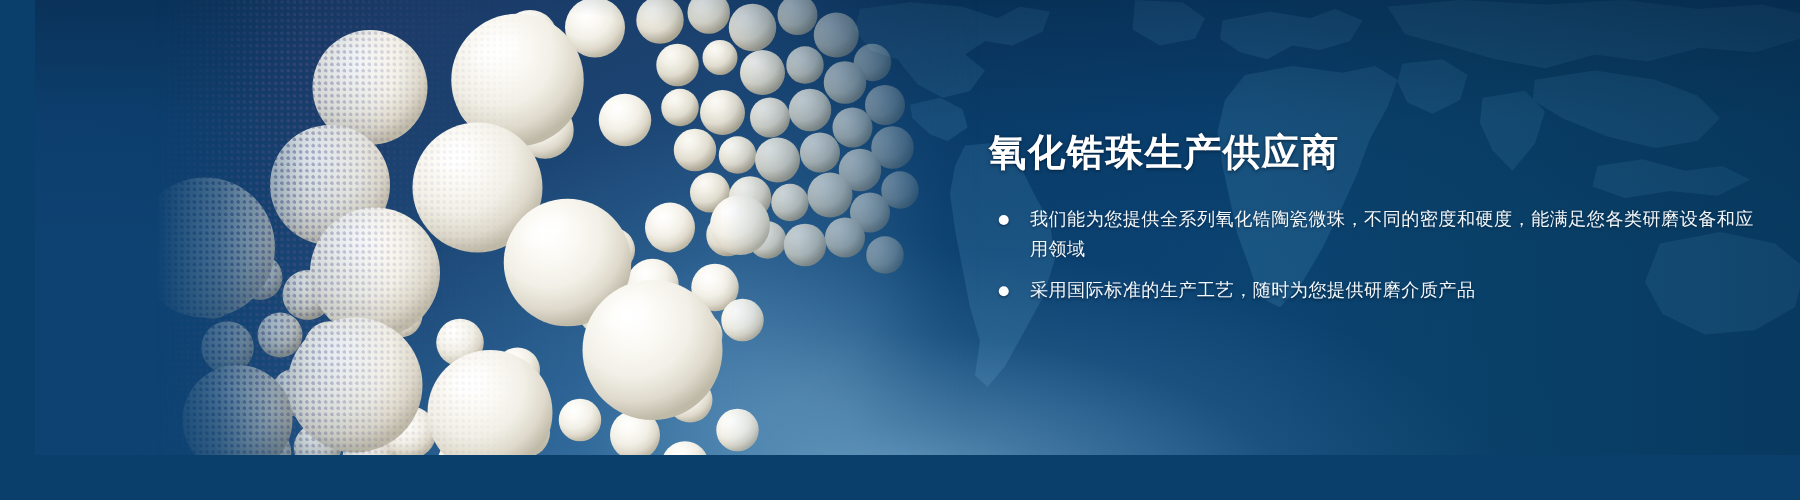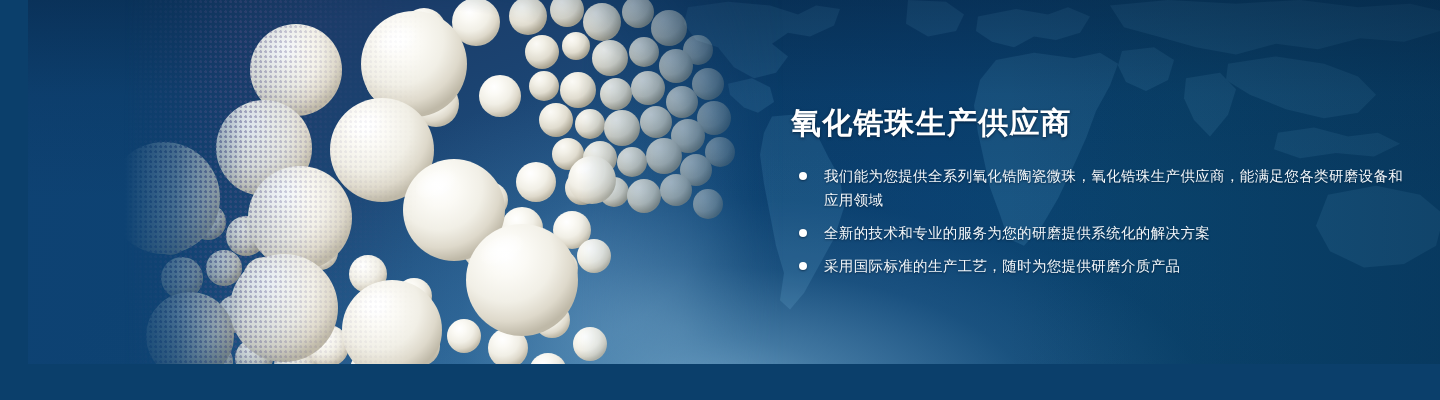--- a/index.html
+++ b/index.html
@@ -354,27 +354,23 @@
   </div>
 
   <div class="copy">
 
     <h1 class="headline">氧化锆珠生产供应商</h1>
 
     <ul class="bullets">
 
       <li class="bullet">
         <span class="bullet-dot"></span>
-        <span class="bullet-text">我们能为您提供全系列氧化锆陶瓷微珠，氧化锆珠生产供应商，能满足您各类研磨设备和应用领域</span>
+        <span class="bullet-text">我们能为您提供全系列氧化锆陶瓷微珠，不同的密度和硬度，能满足您各类研磨设备和应用领域</span>
       </li>
 
-      <li class="bullet">
-        <span class="bullet-dot"></span>
-        <span class="bullet-text">全新的技术和专业的服务为您的研磨提供系统化的解决方案</span>
-      </li>
 
       <li class="bullet">
         <span class="bullet-dot"></span>
         <span class="bullet-text">采用国际标准的生产工艺，随时为您提供研磨介质产品</span>
       </li>
 
     </ul>
   </div>
 
 </div>

